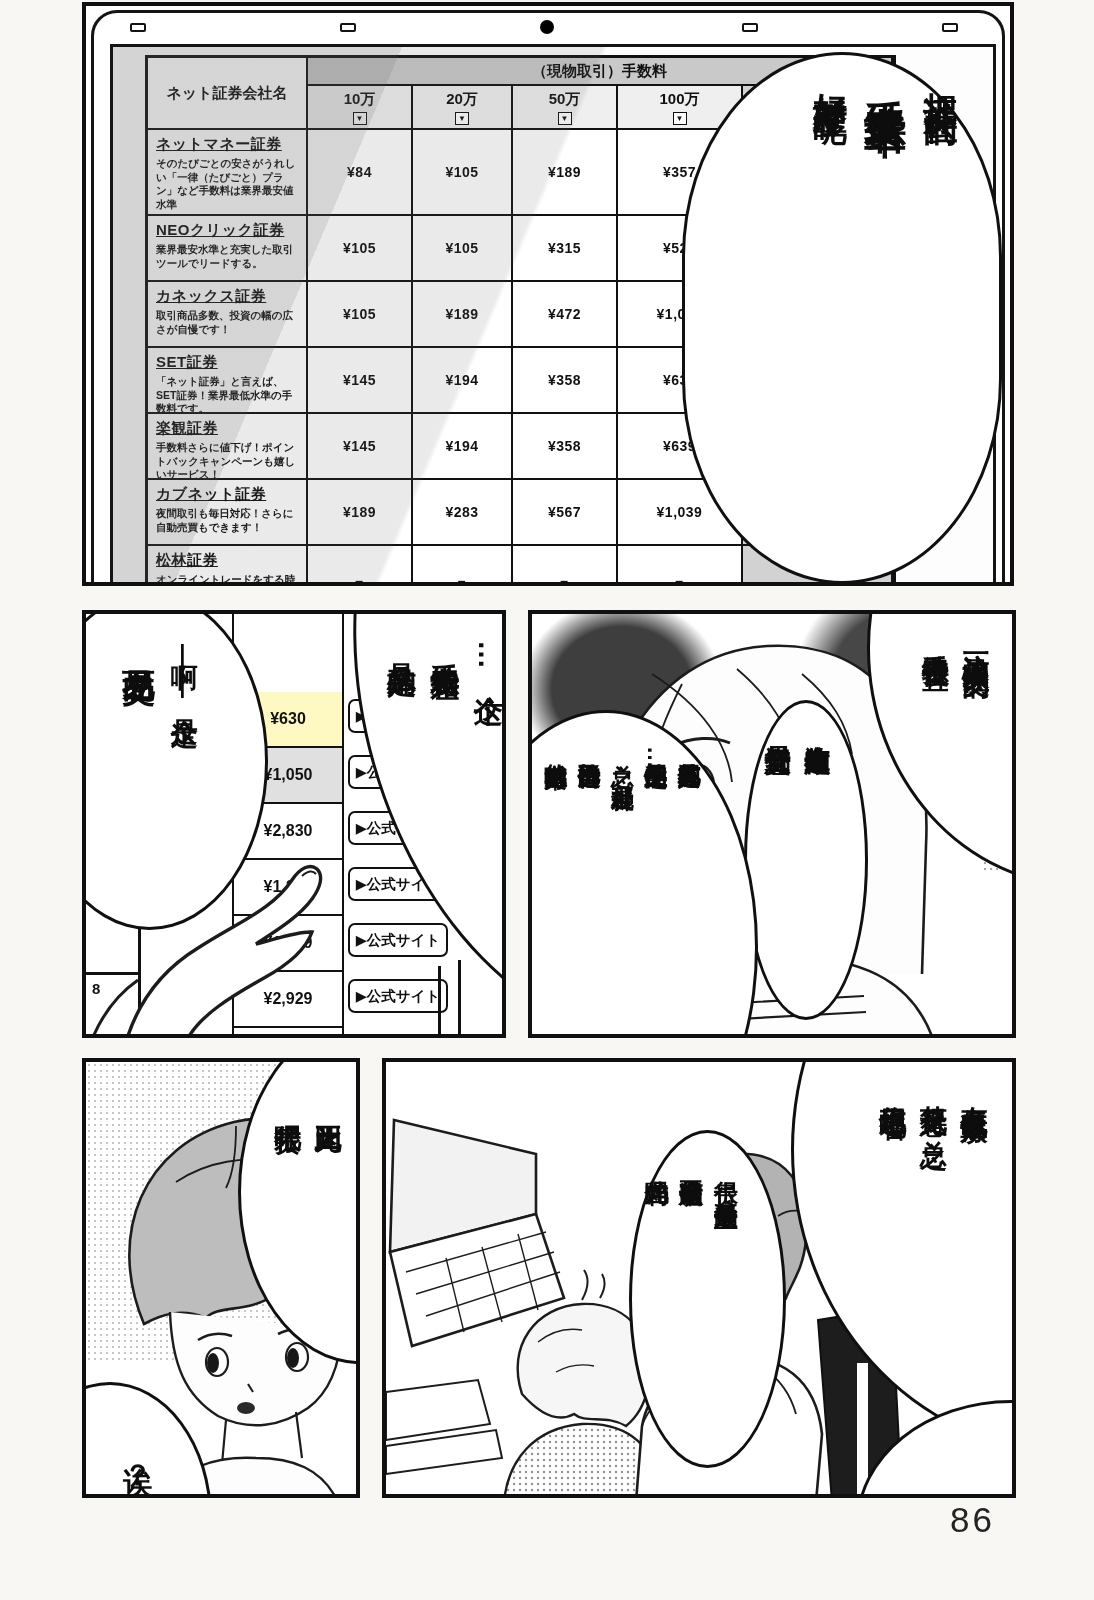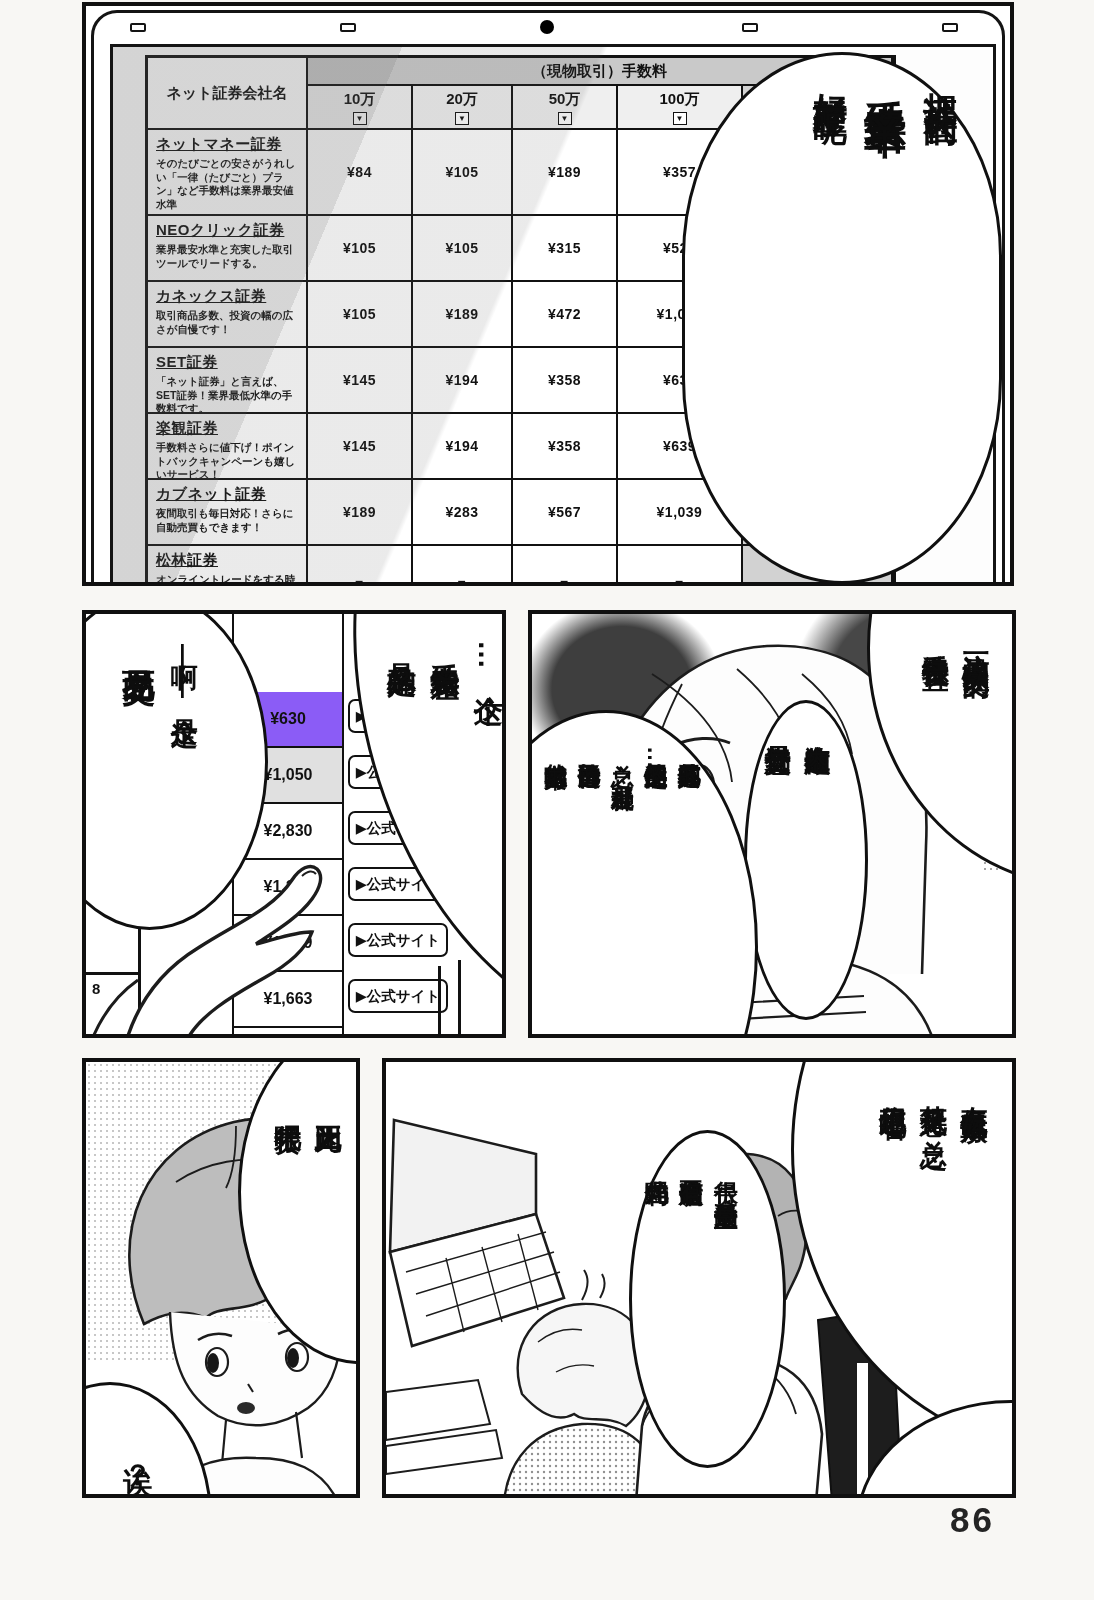--- a/index.html
+++ b/index.html
@@ -69,21 +69,21 @@
   .s4t{left:178px;top:42px;height:240px;font-size:27px;}
   .b4b{left:-78px;top:320px;width:204px;height:274px;border-radius:50%;}
   .s4b{left:28px;top:382px;height:120px;font-size:29px;}
   
   .b5r{left:405px;top:-215px;width:545px;height:605px;border-radius:50%;}
   .s5r{right:16px;top:22px;height:330px;font-size:27px;letter-spacing:1.5px;}
   .b5m{left:243px;top:68px;width:157px;height:338px;border-radius:50%;}
   .s5m{left:252px;top:100px;height:290px;font-size:24px;}
   .s5m span{margin:0 3px;}
   .b5c{left:470px;top:338px;width:310px;height:250px;border-radius:50%;}
-  .pageno{position:absolute;left:950px;top:1500px;font-size:35px;font-weight:700;color:#242424;letter-spacing:3px;}
+  .pageno{position:absolute;left:950px;top:1500px;font-size:35px;font-weight:400;color:#242424;letter-spacing:3px;}
   svg{position:absolute;left:0;top:0;}
 </style>
 </head>
 <body>
 
 <div class="page">
 
   <section class="panel p1">
     <div class="bezel">
       <div class="screw" style="left:36px"></div>
@@ -197,26 +197,26 @@
   <section class="panel p2">
 
     <div class="pline" style="left:52px;top:0;width:2.5px;height:428px"></div>
     <div class="pline" style="left:0;top:246px;width:52px;height:2.5px"></div>
     <div class="pline" style="left:0;top:358px;width:52px;height:2.5px"></div>
     <span class="abs" style="left:6px;top:250px;font-weight:700;font-size:15px">8</span>
     <span class="abs" style="left:96px;top:258px;font-weight:700;font-size:15px">9</span>
     <span class="abs" style="left:6px;top:366px;font-weight:700;font-size:15px">8</span>
 
     <div class="col300">
-      <div class="r300" style="top:78px;height:56px;background:#8b5cf6">¥630</div>
+      <div class="r300" style="top:78px;height:56px;background:#fef9c3">¥630</div>
       <div class="r300" style="top:134px;height:56px;background:#e0e0e0">¥1,050</div>
       <div class="r300" style="top:190px;height:56px">¥2,830</div>
       <div class="r300" style="top:246px;height:56px">¥1,209</div>
       <div class="r300" style="top:302px;height:56px">¥1,209</div>
-      <div class="r300" style="top:358px;height:56px">¥1,663</div>
+      <div class="r300" style="top:358px;height:56px">¥2,929</div>
     </div>
 
     <div class="abs" style="left:288px;top:12px;width:36px;height:66px;background:#cccccc;border:2px solid #111;
          writing-mode:vertical-rl;font-size:15px;font-weight:700;padding-top:6px;text-align:center">窓口</div>
 
     <div class="btn" style="top:85px">▶公式サイト</div>
     <div class="btn" style="top:141px">▶公式サイト</div>
     <div class="btn" style="top:197px">▶公式サイト</div>
     <div class="btn" style="top:253px">▶公式サイト</div>
     <div class="btn" style="top:309px">▶公式サイト</div>

